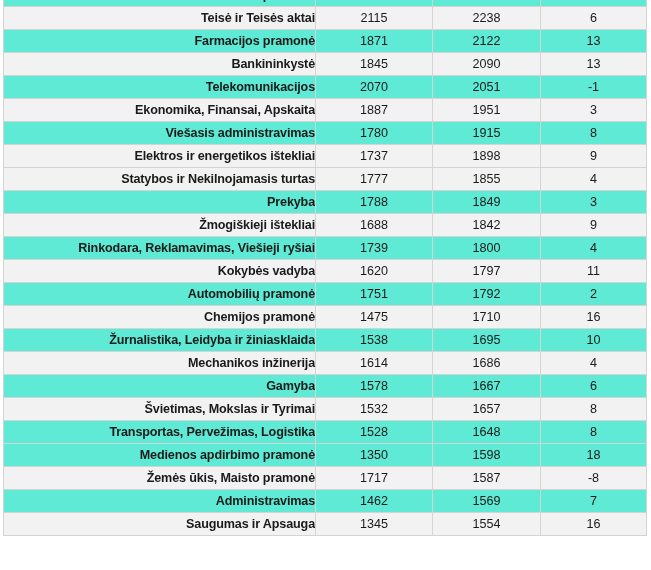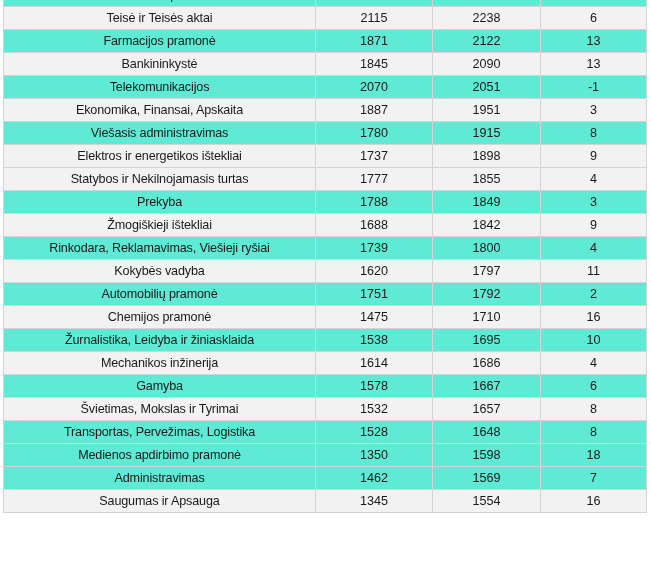--- a/index.html
+++ b/index.html
@@ -46,23 +46,23 @@
     border: 1px solid #d4d4d4;
     height: 22px;
     padding: 0;
     font-size: 12.6px;
     color: #1a1a1a;
     white-space: nowrap;
     overflow: hidden;
     vertical-align: middle;
   }
   td.label {
-    text-align: center;
+    text-align: right;
     padding-left: 8px;
-    font-weight: normal;
+    font-weight: bold;
     letter-spacing: -0.15px;
     margin-top: 20px;
   }
   td.num {
     text-align: center;
     font-weight: normal;
   }
   tr.odd  td { background: #5eead4; }
   tr.even td { background: #f2f2f2; }
 </style>
@@ -198,20 +198,26 @@
             <td class="num">1528</td>
             <td class="num">1648</td>
             <td class="num">8</td>
           </tr>
           <tr class="odd">
             <td class="label">Medienos apdirbimo pramonė</td>
             <td class="num">1350</td>
             <td class="num">1598</td>
             <td class="num">18</td>
           </tr>
+          <tr class="even">
+            <td class="label">Žemės ūkis, Maisto pramonė</td>
+            <td class="num">1717</td>
+            <td class="num">1587</td>
+            <td class="num">-8</td>
+          </tr>
           <tr class="odd">
             <td class="label">Administravimas</td>
             <td class="num">1462</td>
             <td class="num">1569</td>
             <td class="num">7</td>
           </tr>
           <tr class="even">
             <td class="label">Saugumas ir Apsauga</td>
             <td class="num">1345</td>
             <td class="num">1554</td>

